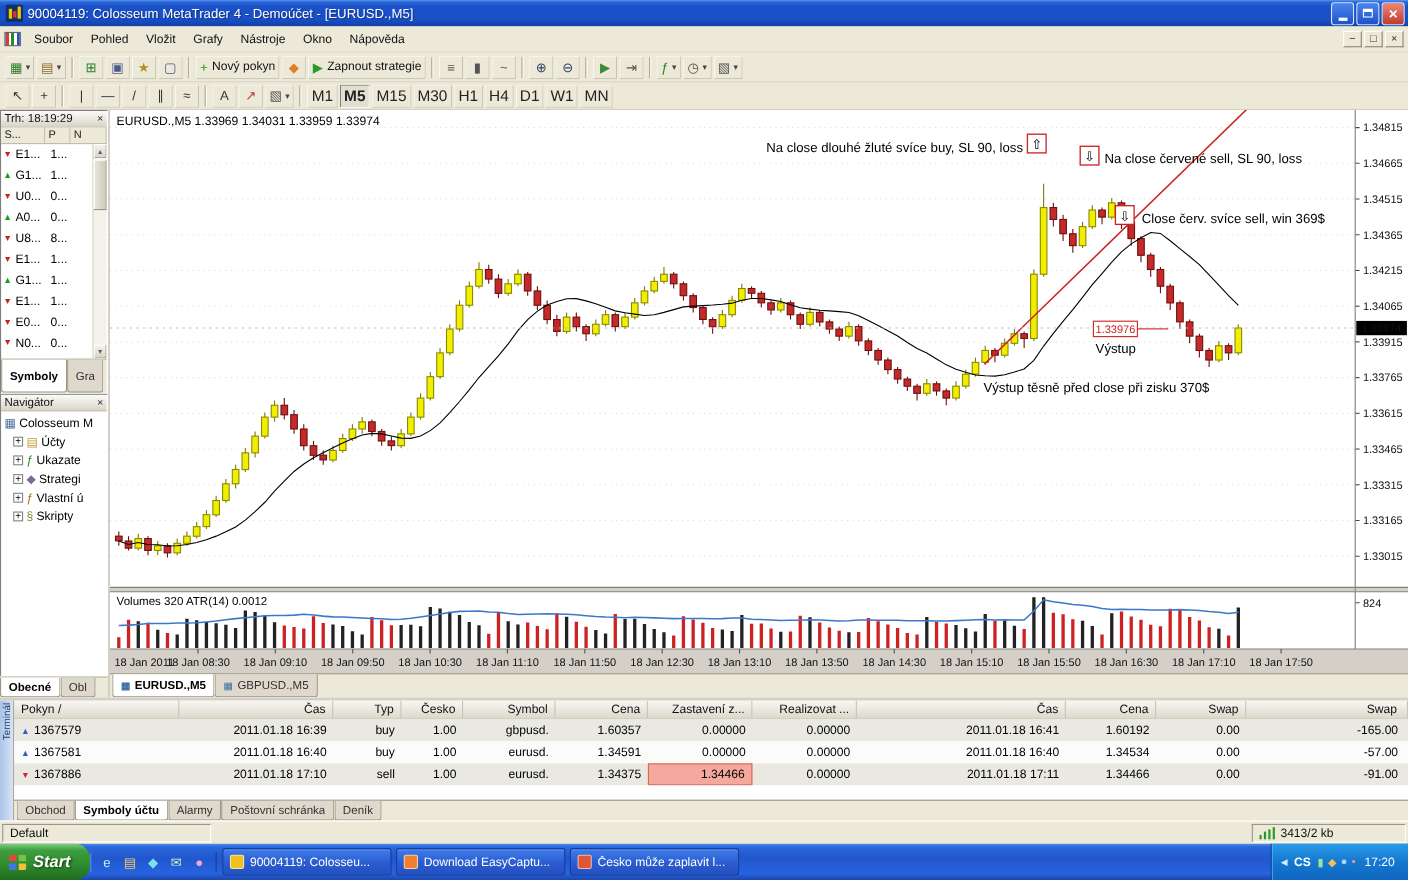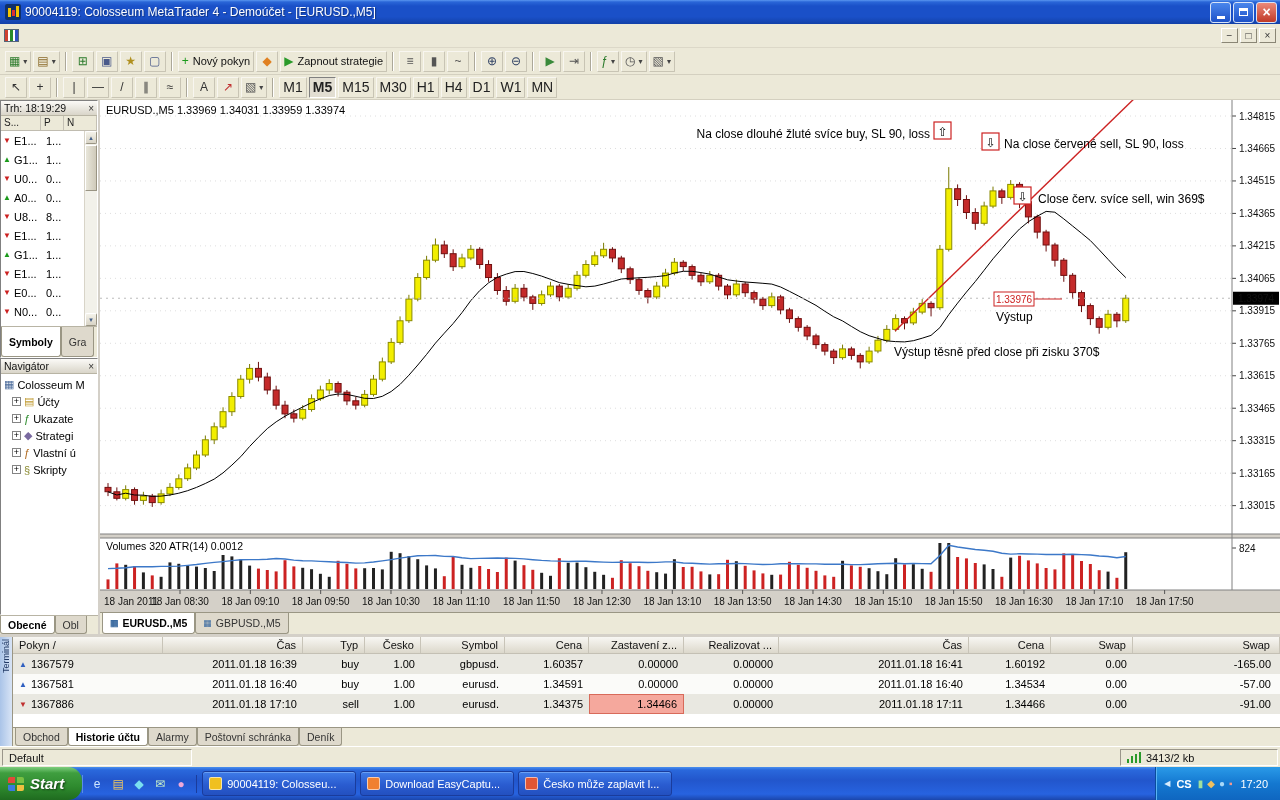--- a/index.html
+++ b/index.html
@@ -96,21 +96,21 @@
   .c1{width:140px}.c2{width:62px}.c3{width:56px}.c4{width:84px}.c5{width:84px}
   .c6{width:95px}.c7{width:95px}.c8{width:190px}.c9{width:82px}.c10{width:82px}
   .c11{flex:1;padding-right:9px}
   .tc.hl{background:#f5a89d;border:1px solid #d86a5a}
   .rowi{font-style:normal;font-size:8px;margin-right:4px}
   .tfill{flex:1;background:#fff}
   .termtabs{height:19px;flex:none;display:flex;background:#ece9d8;border-top:1px solid #9a9684;font-size:10.5px;padding-left:2px}
   
   .statusbar{height:21px;flex:none;display:flex;align-items:stretch;gap:2px;background:#ece9d8;padding:2px 2px 1px 2px;border-top:1px solid #fff}
   .sseg{display:flex;align-items:center;padding:0 6px;border:1px solid;border-color:#9a968a #fff #fff #9a968a;white-space:nowrap;overflow:hidden;color:#111}
-  .s1{width:585px}.s2{width:190px}.s3{flex:1;border-color:transparent}.s4{width:158px}
+  .s1{width:585px}.s2{width:190px}.s3{flex:1;border-color:transparent}.s4{width:140px}
   .bars{width:14px;height:11px;margin-right:5px;background:
     linear-gradient(#2a9a2a,#2a9a2a) 0 7px/2px 4px,
     linear-gradient(#2a9a2a,#2a9a2a) 4px 4px/2px 7px,
     linear-gradient(#2a9a2a,#2a9a2a) 8px 2px/2px 9px,
     linear-gradient(#2a9a2a,#2a9a2a) 12px 0/2px 11px;background-repeat:no-repeat}
   
   .taskbar{height:33px;display:flex;align-items:center;
     background:linear-gradient(180deg,#4a90ee 0%,#2a68dc 9%,#2256cc 40%,#2763e0 82%,#1b46ac 100%)}
   .startbtn{height:33px;flex:none;display:flex;align-items:center;gap:6px;padding:0 18px 0 8px;
     background:linear-gradient(180deg,#7fce7f 0%,#3f9e3f 18%,#2e8a2e 60%,#1f6b1f 100%);
@@ -149,20 +149,29 @@
         </span>
       <span class="wbtn">
           <i class="glyph-max"></i>
         </span>
       <span class="wbtn close">×</span>
     </span>
   </div>
 
   <div class="menubar">
     <span class="mdi-icon"></span>
+    <span id="menuItems" style="display:flex">
+        <span class="menu-item">Soubor</span>
+        <span class="menu-item">Pohled</span>
+        <span class="menu-item">Vložit</span>
+        <span class="menu-item">Grafy</span>
+        <span class="menu-item">Nástroje</span>
+        <span class="menu-item">Okno</span>
+        <span class="menu-item">Nápověda</span>
+      </span>
     <span class="mdi-btns">
       <span class="mdibtn">−</span>
       <span class="mdibtn">□</span>
       <span class="mdibtn">×</span>
     </span>
   </div>
 
   <div class="toolbar" id="toolbar1">
       <span class="tbtn">
         <i class="tico" style="color: rgb(42, 122, 42);">▦</i>
@@ -1008,21 +1017,21 @@
               <span>-91.00</span>
             </span>
           </div>
         </div>
       <div class="tfill"></div>
       <div class="termtabs" id="termTabs">
           <span class="xtab">
             <span>Obchod</span>
           </span>
           <span class="xtab active">
-            <span>Historie účtu</span>
+            <span>Symboly účtu</span>
           </span>
           <span class="xtab">
             <span>Alarmy</span>
           </span>
           <span class="xtab">
             <span>Poštovní schránka</span>
           </span>
           <span class="xtab">
             <span>Deník</span>
           </span>

